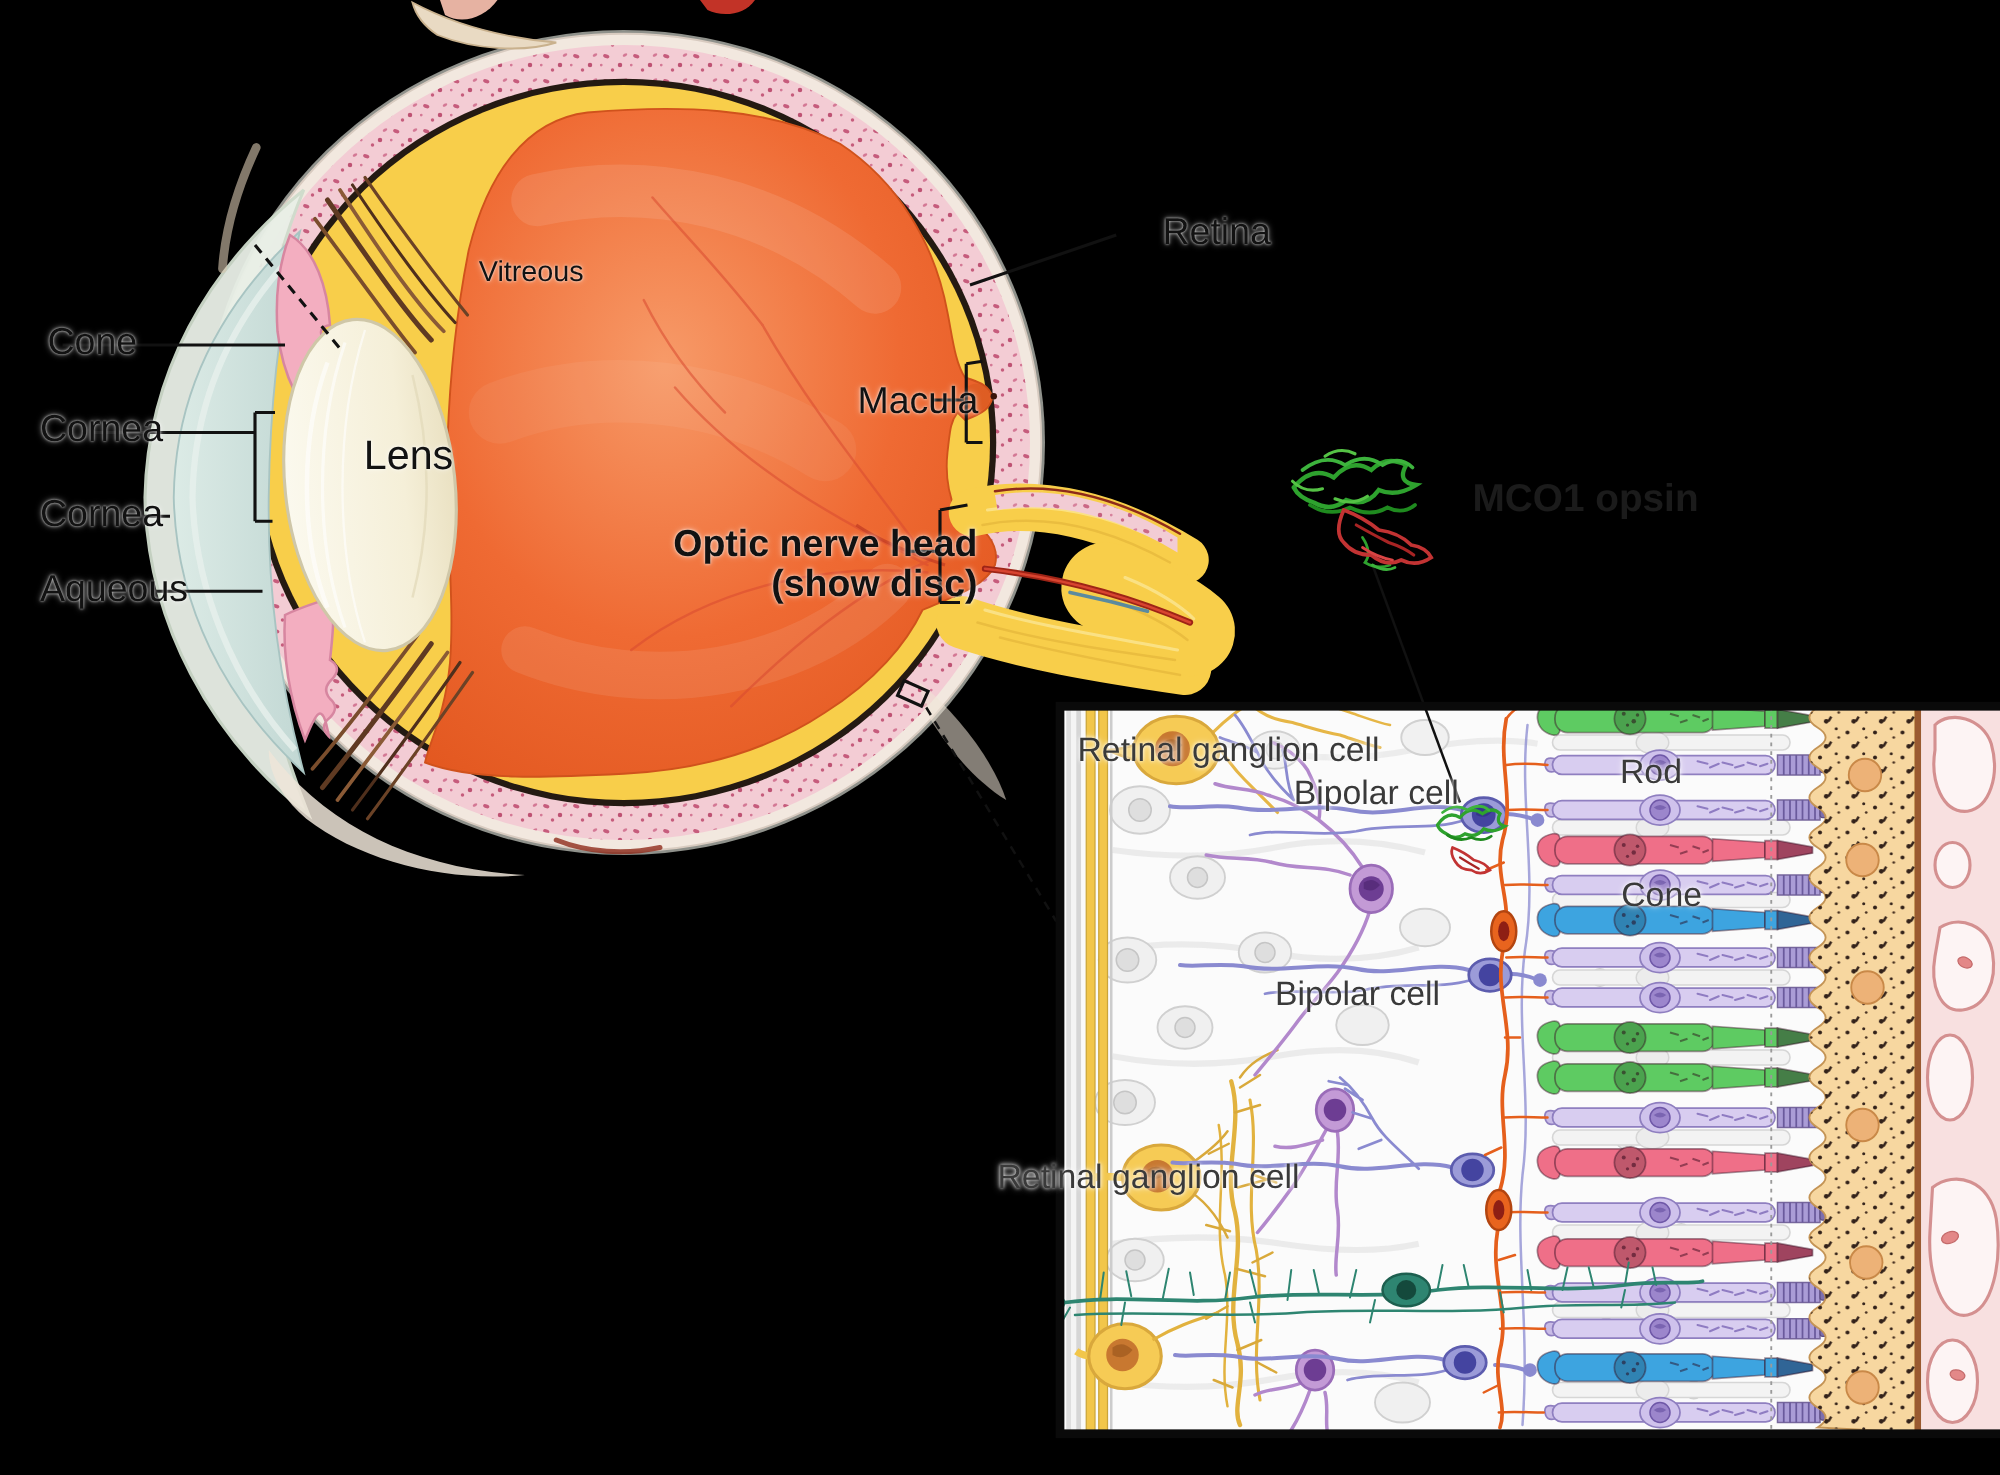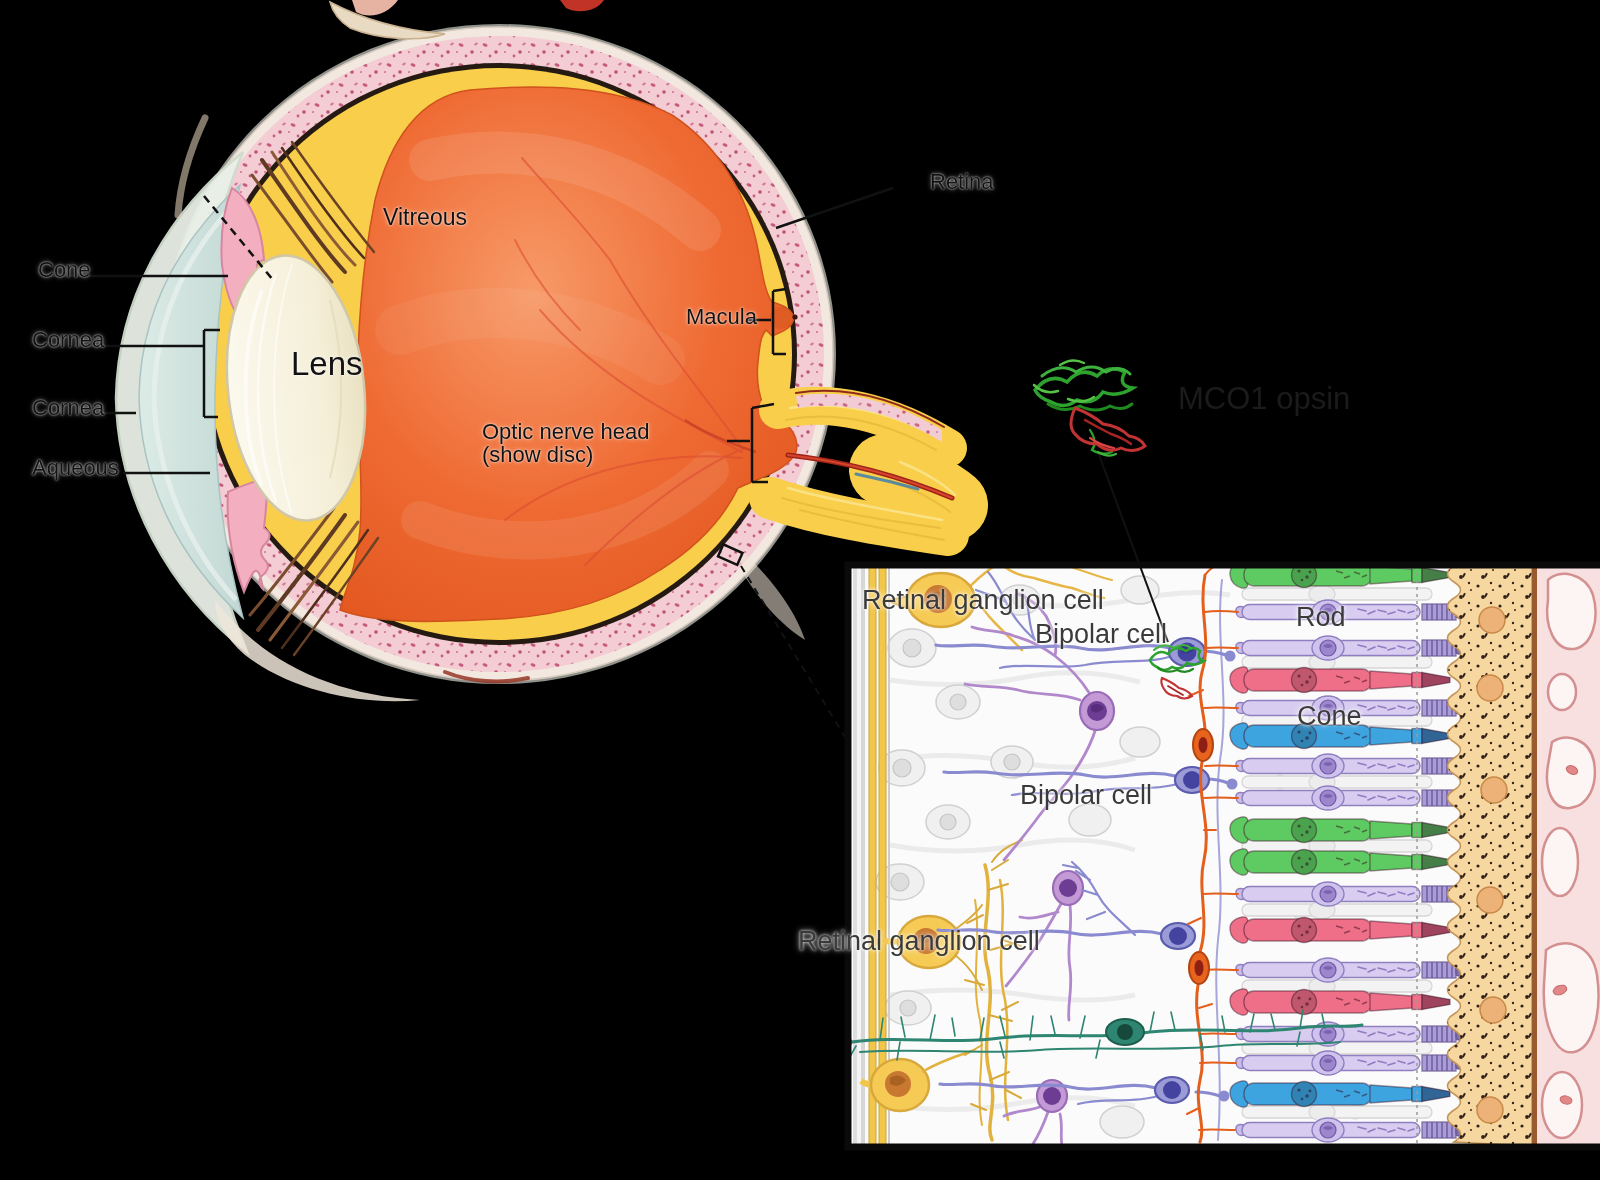--- a/index.html
+++ b/index.html
@@ -1,27 +1,27 @@
 <!DOCTYPE html>
 <html><head>
 <meta charset="utf-8">
 <style>
   html,body{margin:0;padding:0;background:#000;}
   #canvas{position:relative;width:1600px;height:1180px;background:#000;overflow:hidden;
           font-family:"Liberation Sans",sans-serif;}
   svg{position:absolute;left:0;top:0;}
   .lbl{position:absolute;color:#121212;white-space:nowrap;line-height:1.05;
        text-shadow:0 0 2px rgba(255,255,255,.9),0 0 5px rgba(255,255,255,.55);}
-  .lbl-30{font-size:22px;padding-left:32px;}
+  .lbl-30{font-size:30px;padding-left:32px;}
   .lbl-31{font-size:23px;}
   .lbl-33{font-size:33px;}
-  .onh{text-align:left;width:300px;}
+  .onh{text-align:right;width:300px;font-weight:bold;}
   .inset-lbl{position:absolute;color:#3a3a3a;font-size:27px;white-space:nowrap;
        text-shadow:0 0 3px rgba(255,255,255,.95),0 0 6px rgba(255,255,255,.8);}
-  .dark-lbl{position:absolute;color:#1b1b1b;font-weight:400;white-space:nowrap;text-shadow:none;}
+  .dark-lbl{position:absolute;color:#1b1b1b;font-weight:700;white-space:nowrap;text-shadow:none;}
   #mco1-label{font-size:31px;}
   #inset-caption{font-size:29px;font-weight:600;color:#212121;}
 </style>
 </head>
 <body>
 
 <div id="canvas">
 
 <svg width="1600" height="1180" viewBox="0 0 1600 1180">
   <defs>

